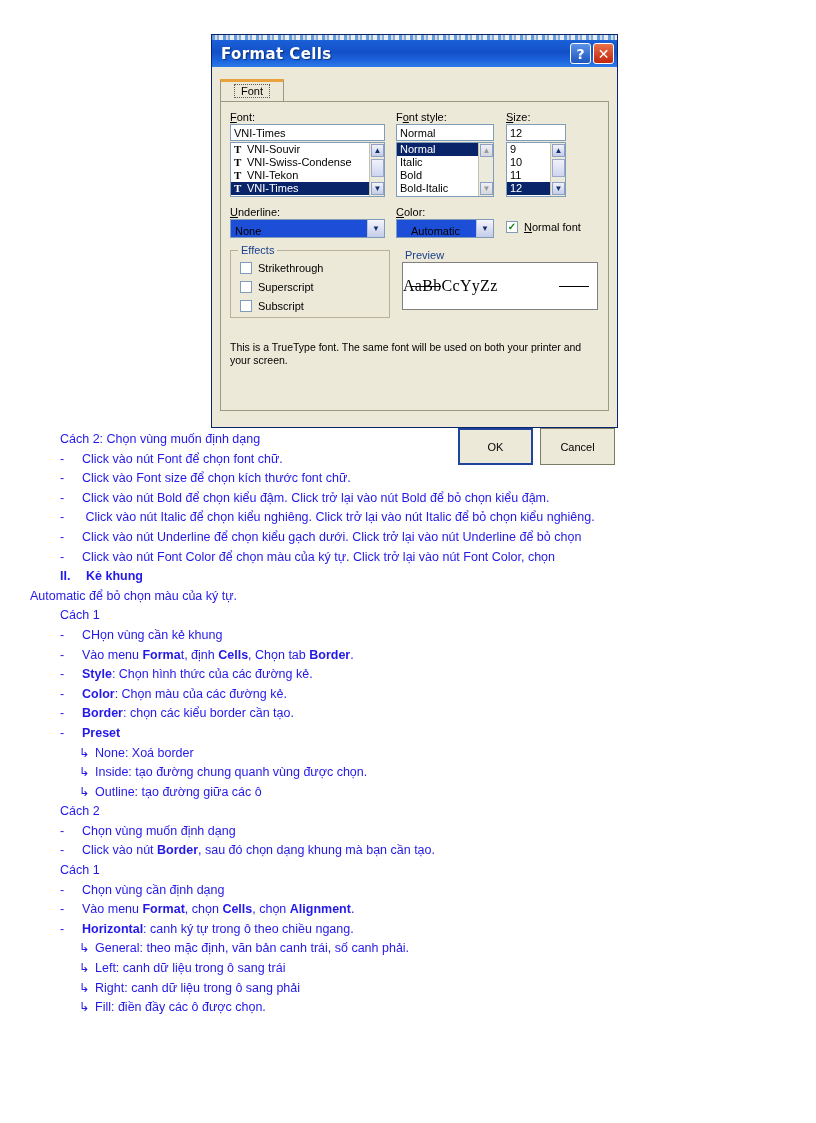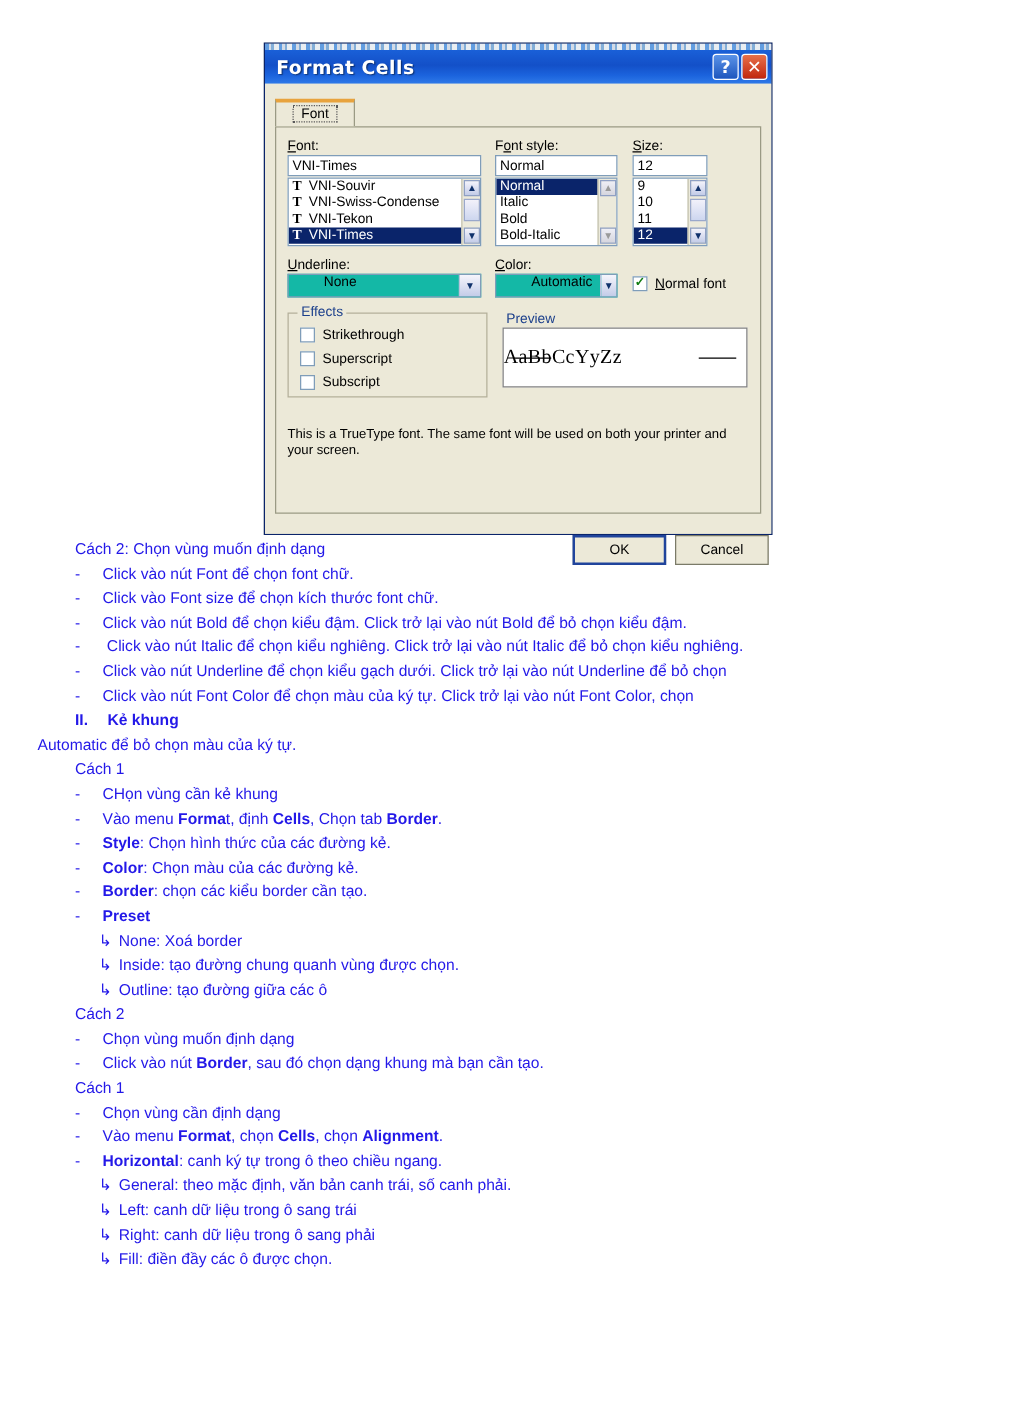--- a/index.html
+++ b/index.html
@@ -198,29 +198,28 @@
     width: 13px;
     background: linear-gradient(180deg,#f2f1fa,#cdd6ef);
     border: 1px solid #9aa8cb;
     box-sizing: border-box;
     cursor: pointer;
   }
 
   
   .combo {
     position: absolute;
-    background: #14b8a6;
+    background: #1d4ed8;
     border: 1px solid #7f9db9;
     box-sizing: border-box;
     display: flex;
-    align-items: flex-start;
-    font-size: 11px;
-    color: #000;
-    cursor: pointer;
-    padding-left: 24px;
+    align-items: flex-end;
+    font-size: 11px;
+    color: #000;
+    cursor: pointer;
   }
   .combo .ctext { flex: 1; padding-left: 4px; }
   .combo .ctext.center { text-align: center; padding-right: 6px; }
   .cbtn {
     width: 16px;
     align-self: stretch;
     background: linear-gradient(180deg,#f6f5fc,#c3cce8);
     border-left: 1px solid #b9c2dc;
     display: flex;
     align-items: center;
@@ -295,21 +294,21 @@
   .infobox {
     position: absolute;
     font-size: 10.5px;
     line-height: 13px;
     color: #000;
   }
 
   
   .dbtn {
     position: absolute;
-    height: 24px;
+    height: 37px;
     background: #ece9d8;
     border: 1px solid #7b7b68;
     box-sizing: border-box;
     font-size: 11px;
     color: #000;
     display: flex;
     align-items: center;
     justify-content: center;
     cursor: pointer;
   }

